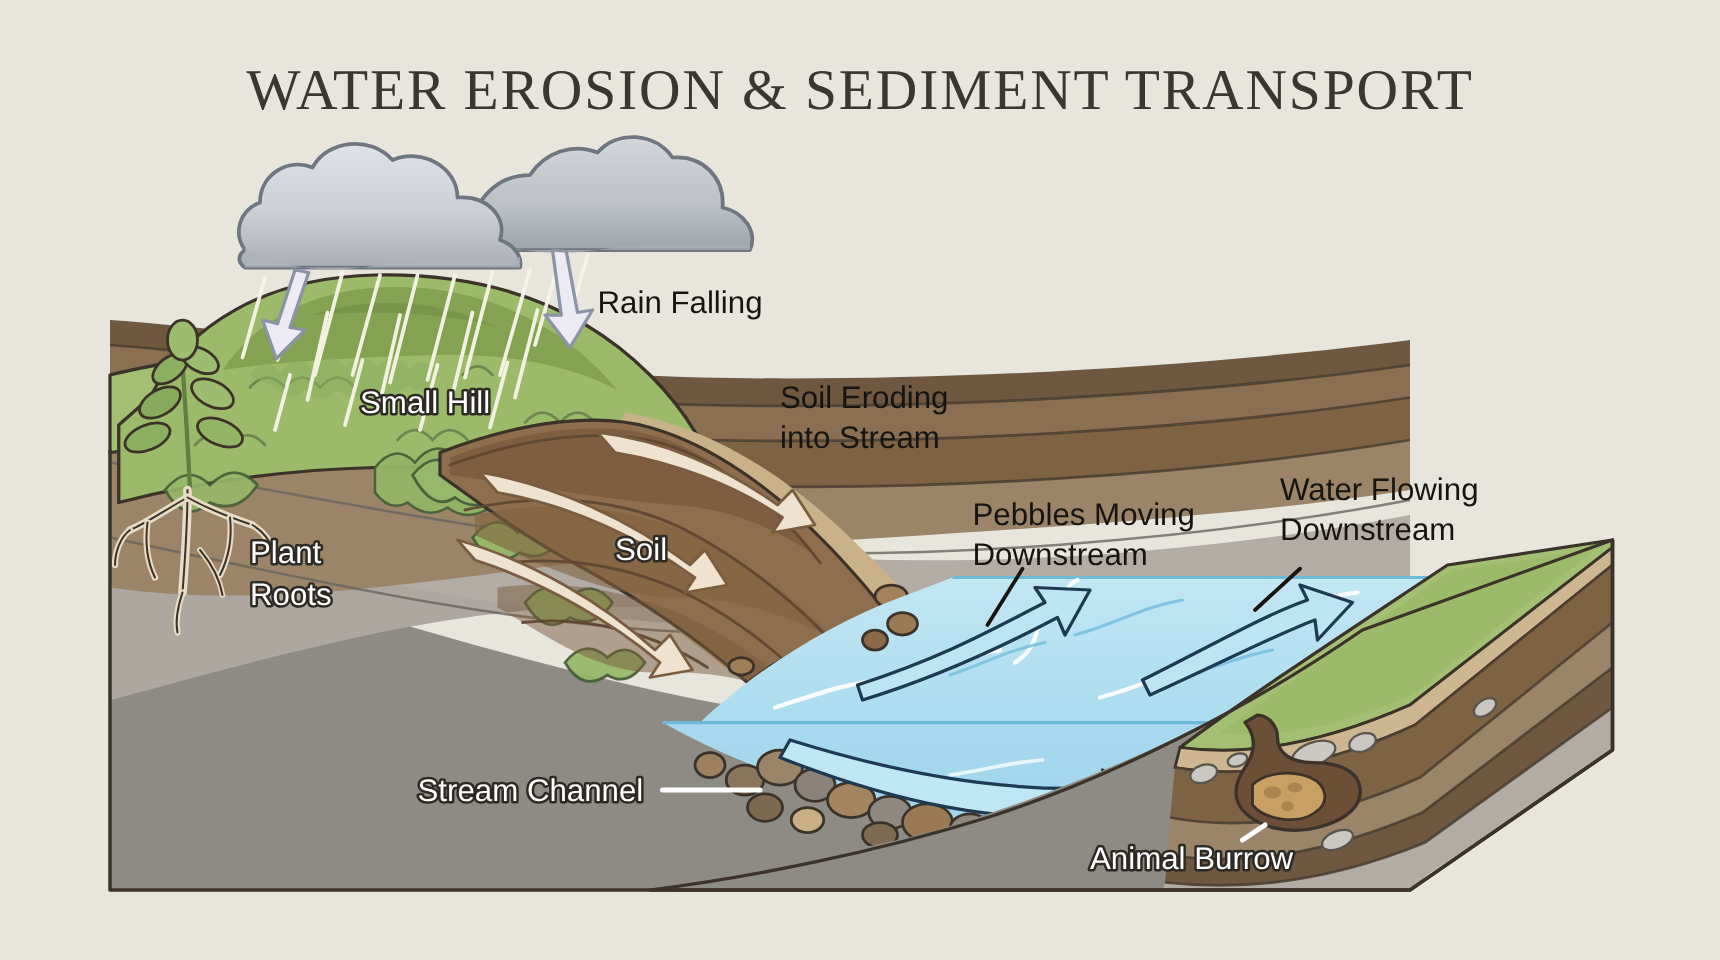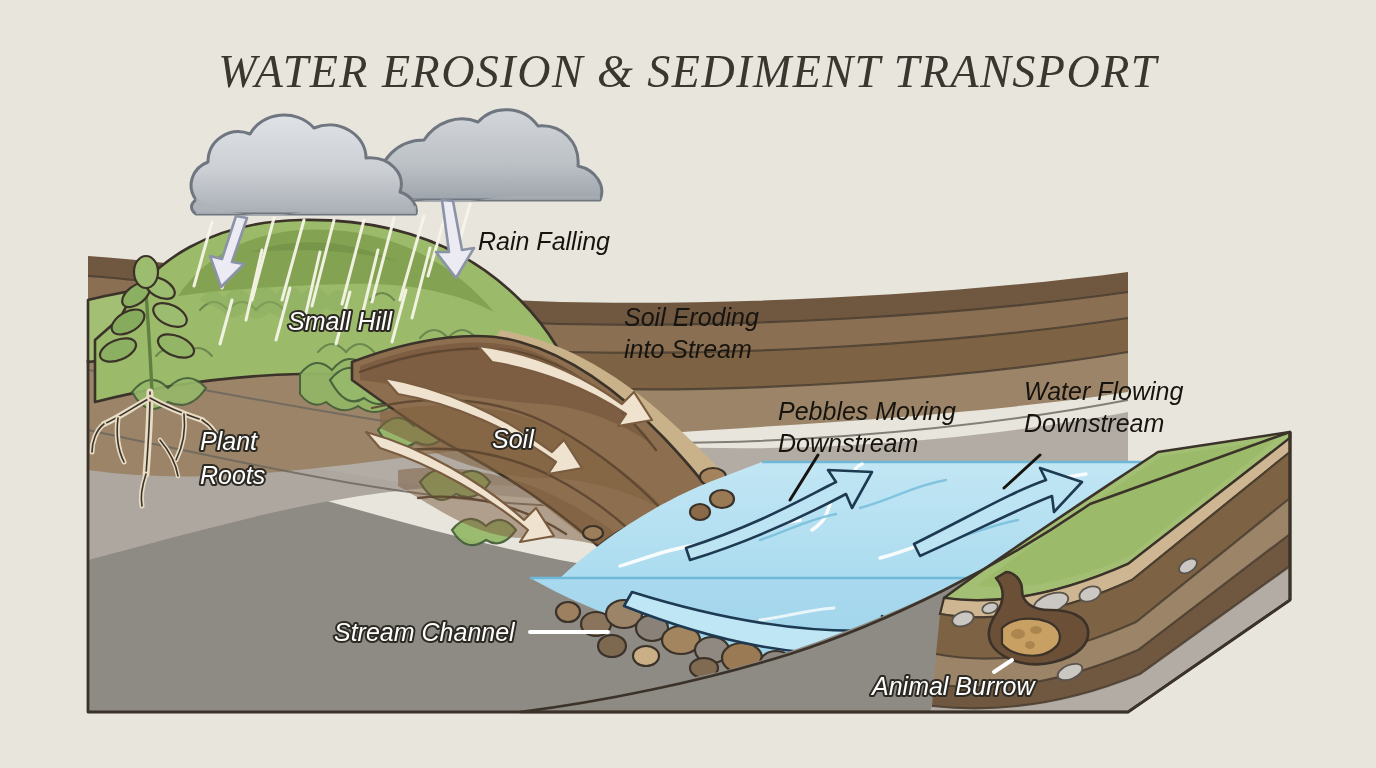--- a/index.html
+++ b/index.html
@@ -2,21 +2,21 @@
 <html><head>
 <meta charset="utf-8">
 <title>Water Erosion &amp; Sediment Transport</title>
 <style>
   html,body{margin:0;padding:0;}
   body{
     width:1376px;height:768px;overflow:hidden;
     background:#e7e5dc;
     font-family:"Liberation Sans", sans-serif;
   }
-  #stage{position:relative;width:1376px;height:768px;font-style:italic;}
+  #stage{position:relative;width:1376px;height:768px;}
   #scene{position:absolute;inset:0;width:1376px;height:768px;display:block;}
   .ttl{
     font-family:"Liberation Serif", serif;
     font-size:46px; letter-spacing:1.5px;
     fill:#3a3630;
   }
   .lbl-out{ font-size:25px; fill:#17140f; font-family:"Liberation Sans", sans-serif;}
   .lbl-in{ font-size:25px; fill:#ffffff; font-family:"Liberation Sans", sans-serif;
            stroke:#2d2a24; stroke-width:4px; paint-order:stroke fill;
            stroke-linejoin:round;}

